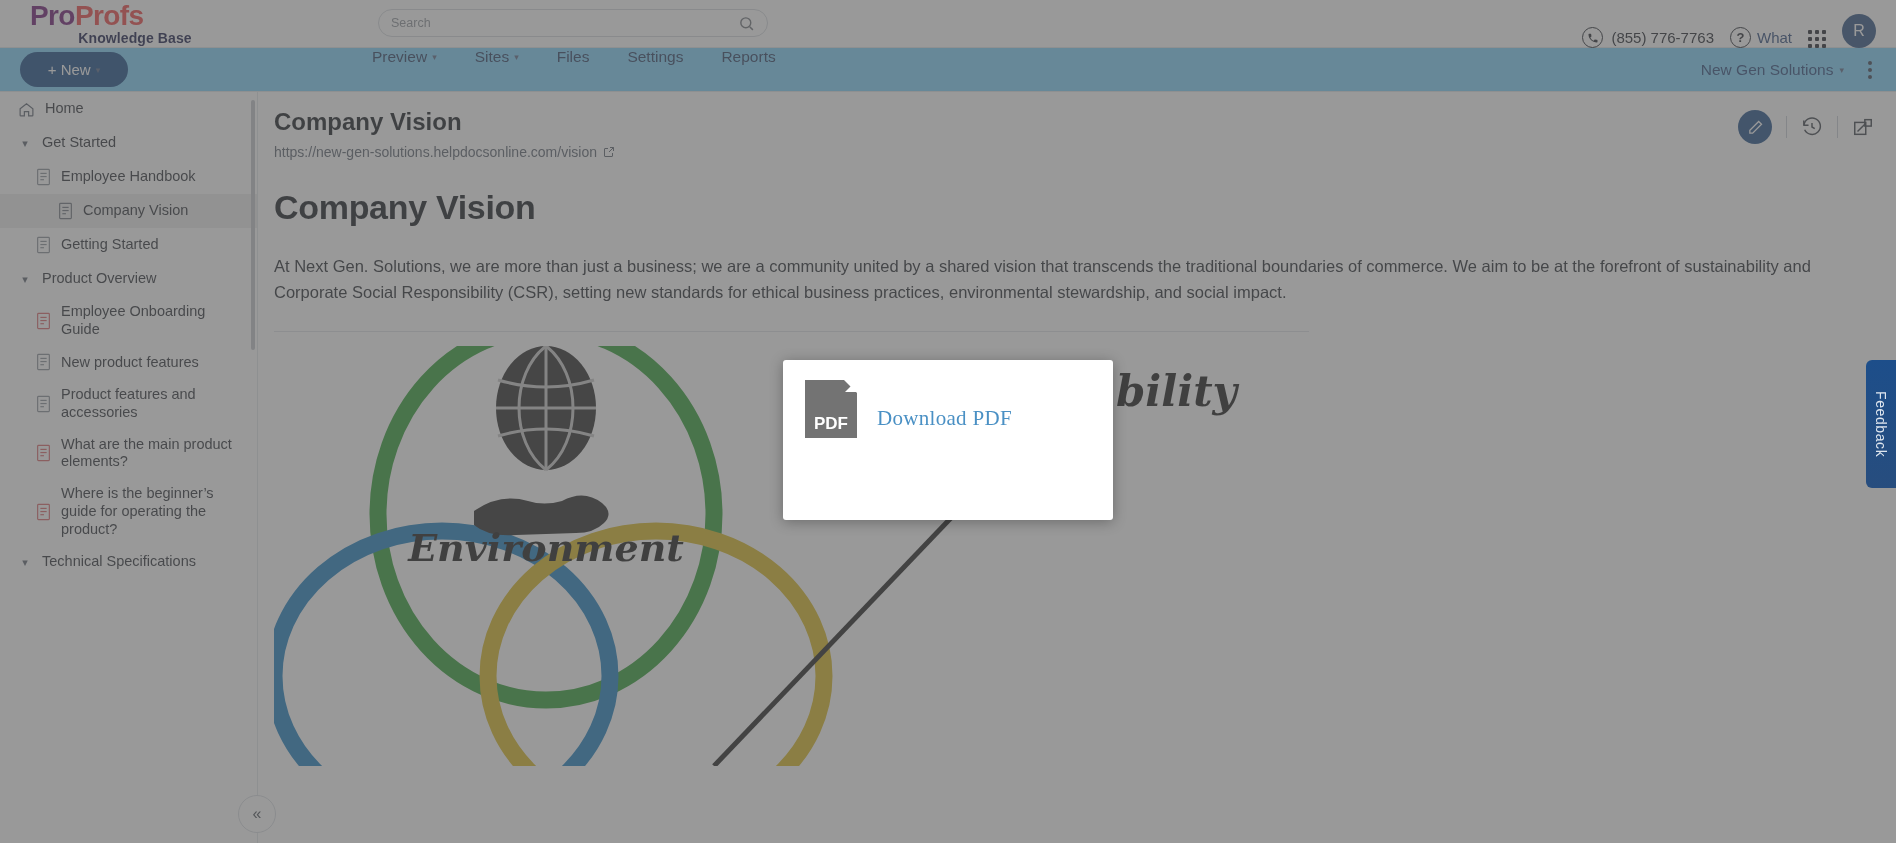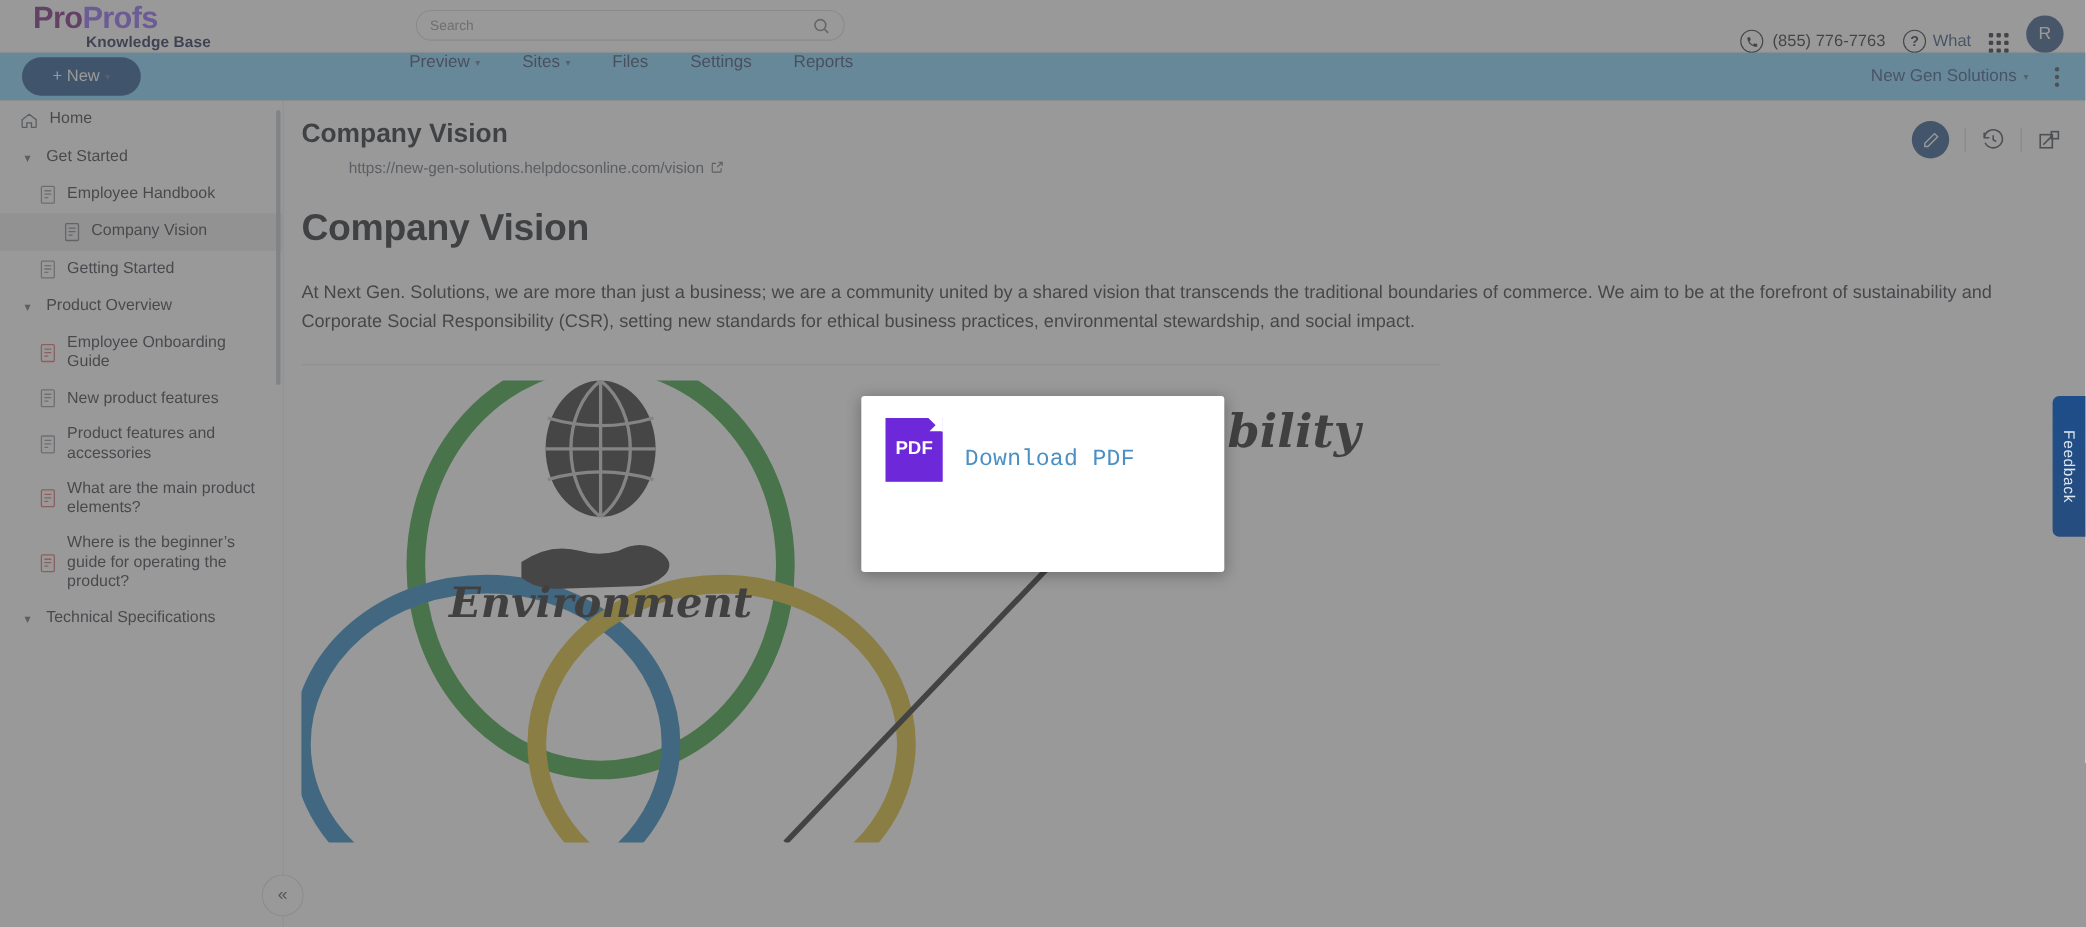--- a/index.html
+++ b/index.html
@@ -21,21 +21,21 @@
 
   
   .topbar {
     position: absolute; top: 0; left: 0; width: 1896px; height: 48px;
     background: #ffffff; border-bottom: 1px solid #e3e6ea;
     display: flex; align-items: center;
   }
   .logo-wrap { width: 300px; padding-left: 30px; line-height: 1; }
   .logo-main { font-size: 28px; font-weight: bold; letter-spacing: -0.6px; }
   .logo-pro { color: #701a75; }
-  .logo-profs { color: #8b5cf6; }
+  .logo-profs { color: #ef4444; }
   .logo-sub {
     font-size: 14px; font-weight: bold; color: #151a47;
     letter-spacing: 0.1px; margin-top: 1px; text-align: center;
     width: 170px; margin-left: 20px;
   }
   .search-box {
     position: absolute; left: 378px; top: 9px; width: 390px; height: 28px;
     border: 1px solid #d4d8dd; border-radius: 16px; background: #fff;
     display: flex; align-items: center; padding: 0 12px;
   }
@@ -123,21 +123,21 @@
     font-size: 16px; color: #4a5058; cursor: pointer; z-index: 40;
   }
 
   
   .content {
     position: absolute; top: 92px; left: 258px; width: 1638px; height: 751px;
     background: #ffffff; overflow: hidden;
   }
   .doc-head { padding: 16px 30px 0 16px; position: relative; }
   .doc-title { font-size: 24px; font-weight: bold; color: #14181f; }
-  .doc-url { font-size: 14px; color: #5c6470; margin-top: 8px; display: flex; align-items: center; gap: 6px; margin-left: 43px; }
+  .doc-url { font-size: 14px; color: #5c6470; margin-top: 8px; display: flex; align-items: center; gap: 6px; }
   .doc-actions {
     position: absolute; right: 22px; top: 18px;
     display: flex; align-items: center; gap: 14px;
   }
   .edit-fab {
     width: 34px; height: 34px; border-radius: 50%; background: #1f4e87;
     display: flex; align-items: center; justify-content: center; cursor: pointer;
   }
   .vsep { width: 1px; height: 22px; background: #c9ced4; }
   .act-ic { width: 22px; height: 22px; cursor: pointer; color: #3a4049; }
@@ -165,37 +165,37 @@
 
   
   .modal {
     position: absolute; left: 783px; top: 360px; width: 330px; height: 160px;
     background: #ffffff; border-radius: 3px; z-index: 600;
     box-shadow: 0 2px 14px rgba(0,0,0,0.30);
     padding: 20px 22px;
   }
   .modal-body { display: flex; align-items: center; gap: 20px; }
   .pdf-icon {
-    width: 52px; height: 58px; background: #6d28d9; position: relative;
+    width: 52px; height: 58px; background: #737373; position: relative;
     display: flex; align-items: flex-end; justify-content: center;
-    color: #fff; font-size: 17px; font-weight: bold; padding-bottom: 20px;
+    color: #fff; font-size: 17px; font-weight: bold; padding-bottom: 4px;
     cursor: pointer; flex: 0 0 52px;
   }
   .pdf-icon::after {
     content: ""; position: absolute; right: 0; top: 0;
     border-width: 0 0 12px 12px; border-style: solid;
     border-color: transparent transparent #ffffff transparent;
     transform: rotate(0deg);
   }
   .pdf-corner {
     position: absolute; right: 0; top: 0; width: 0; height: 0;
     border-left: 13px solid transparent; border-top: 13px solid #ffffff;
   }
   .dl-label {
-    font-family: Liberation Mono, monospace; font-size: 21px; color: #4a90c4;
+    font-family: Liberation Serif, serif; font-size: 21px; color: #4a90c4;
     cursor: pointer; letter-spacing: 0.3px; margin-top: 19px;
   }
   .modal-foot { display: flex; justify-content: flex-end; margin-top: 22px; }
   .cancel-btn {
     background: #efefef; border: none; padding: 9px 18px;
     font-size: 18px; color: #2b2f36; cursor: pointer;
     font-family: "Liberation Sans", sans-serif; border-radius: 2px;
   }
 </style>
 </head>

